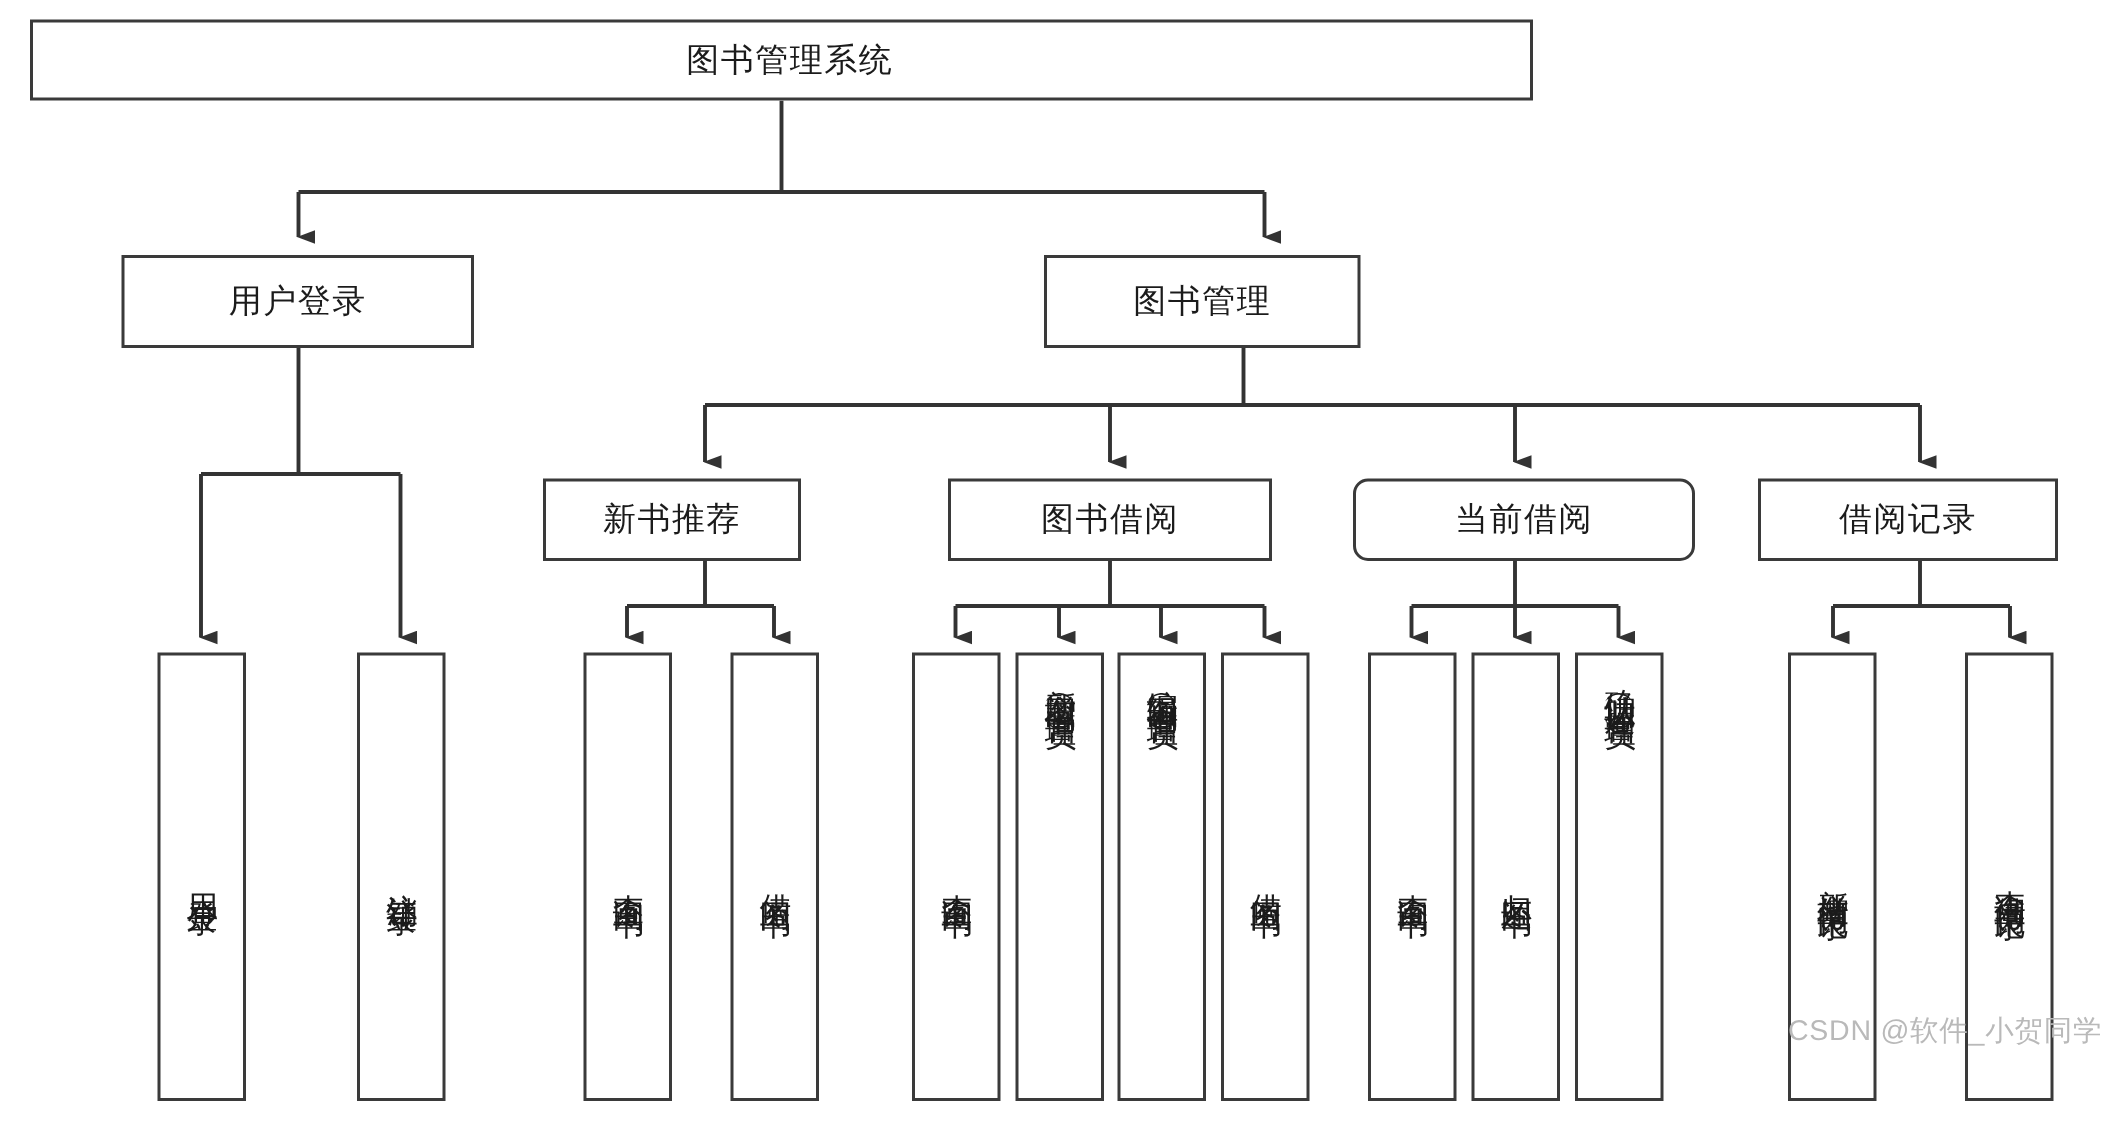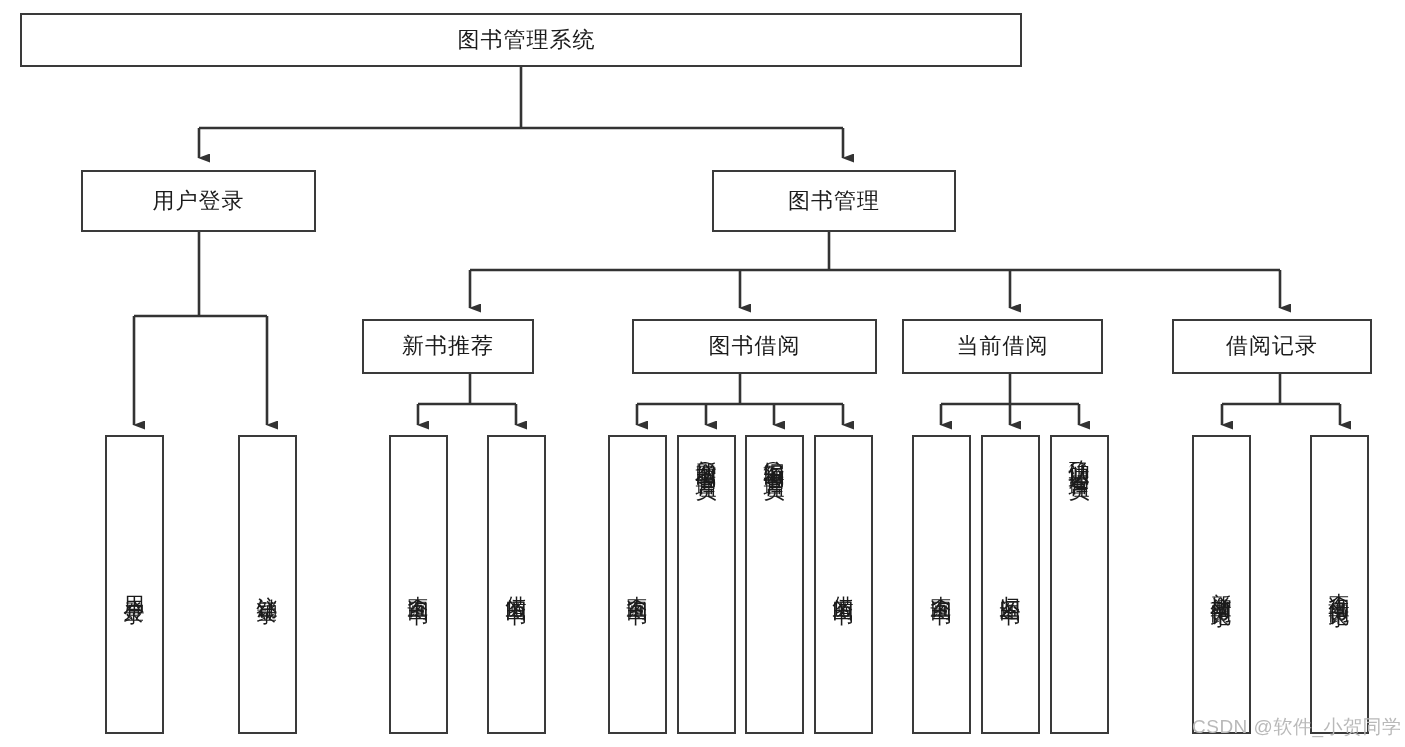--- a/index.html
+++ b/index.html
@@ -133,31 +133,31 @@
     </g>
   </svg>
 
   <div class="node horiz root" style="left:20px; top:13px; width:1002px; height:54px;padding-left:11px;">
     <span class="label">图书管理系统</span>
   </div>
 
   <div class="node horiz" style="left:81px; top:170px; width:235px; height:62px;">
     <span class="label">用户登录</span>
   </div>
-  <div class="node horiz" style="left:712px; top:170px; width:244px; height:62px;">
+  <div class="node horiz" style="left:696px; top:170px; width:211px; height:62px;">
     <span class="label">图书管理</span>
   </div>
 
   <div class="node horiz" style="left:362px; top:319px; width:172px; height:55px;">
     <span class="label">新书推荐</span>
   </div>
-  <div class="node horiz" style="left:632px; top:319px; width:245px; height:55px;">
+  <div class="node horiz" style="left:632px; top:319px; width:216px; height:55px;">
     <span class="label">图书借阅</span>
   </div>
-  <div class="node horiz" style="left:902px; top:319px; width:201px; height:55px;">
+  <div class="node horiz" style="left:902px; top:319px; width:228px; height:55px;border-radius:10px;">
     <span class="label">当前借阅</span>
   </div>
   <div class="node horiz" style="left:1172px; top:319px; width:200px; height:55px;">
     <span class="label">借阅记录</span>
   </div>
 
   <div class="node vert mid" style="left:105px; top:435px; width:59px; height:299px;">
     <span class="label">用户登录</span>
   </div>
   <div class="node vert mid" style="left:238px; top:435px; width:59px; height:299px;">
@@ -194,15 +194,15 @@
     <span class="label">确认归还（管理员）</span>
   </div>
 
   <div class="node vert mid" style="left:1192px; top:435px; width:59px; height:299px;">
     <span class="label">新增借阅记录</span>
   </div>
   <div class="node vert mid" style="left:1310px; top:435px; width:59px; height:299px;">
     <span class="label">查询借阅记录</span>
   </div>
 
-  <div class="watermark" style="left:1192px; top:674px;margin-top:40px;">CSDN @软件_小贺同学</div>
+  <div class="watermark" style="left:1192px; top:674px;">CSDN @软件_小贺同学</div>
 
 </div>
 
 </body></html>

